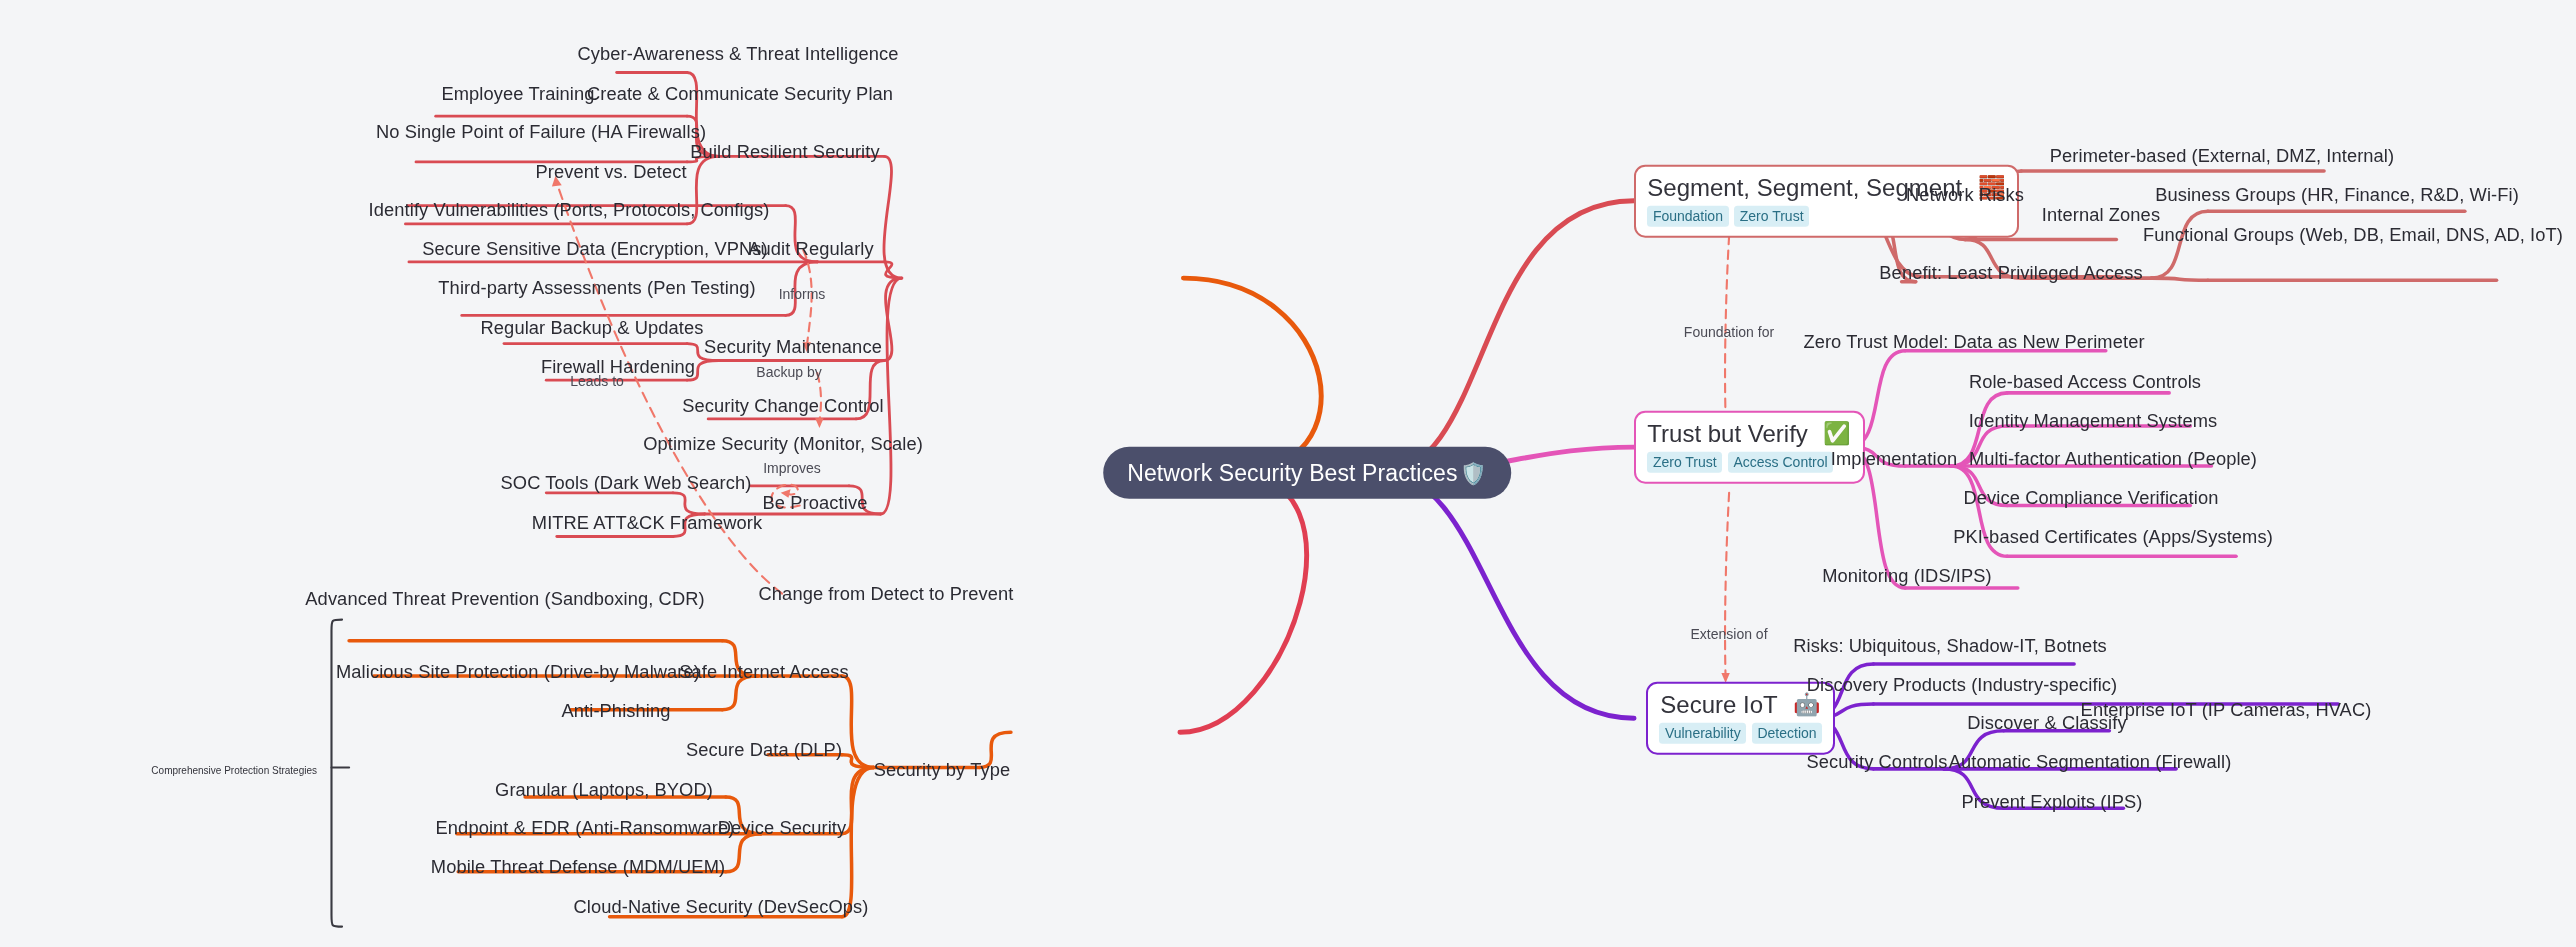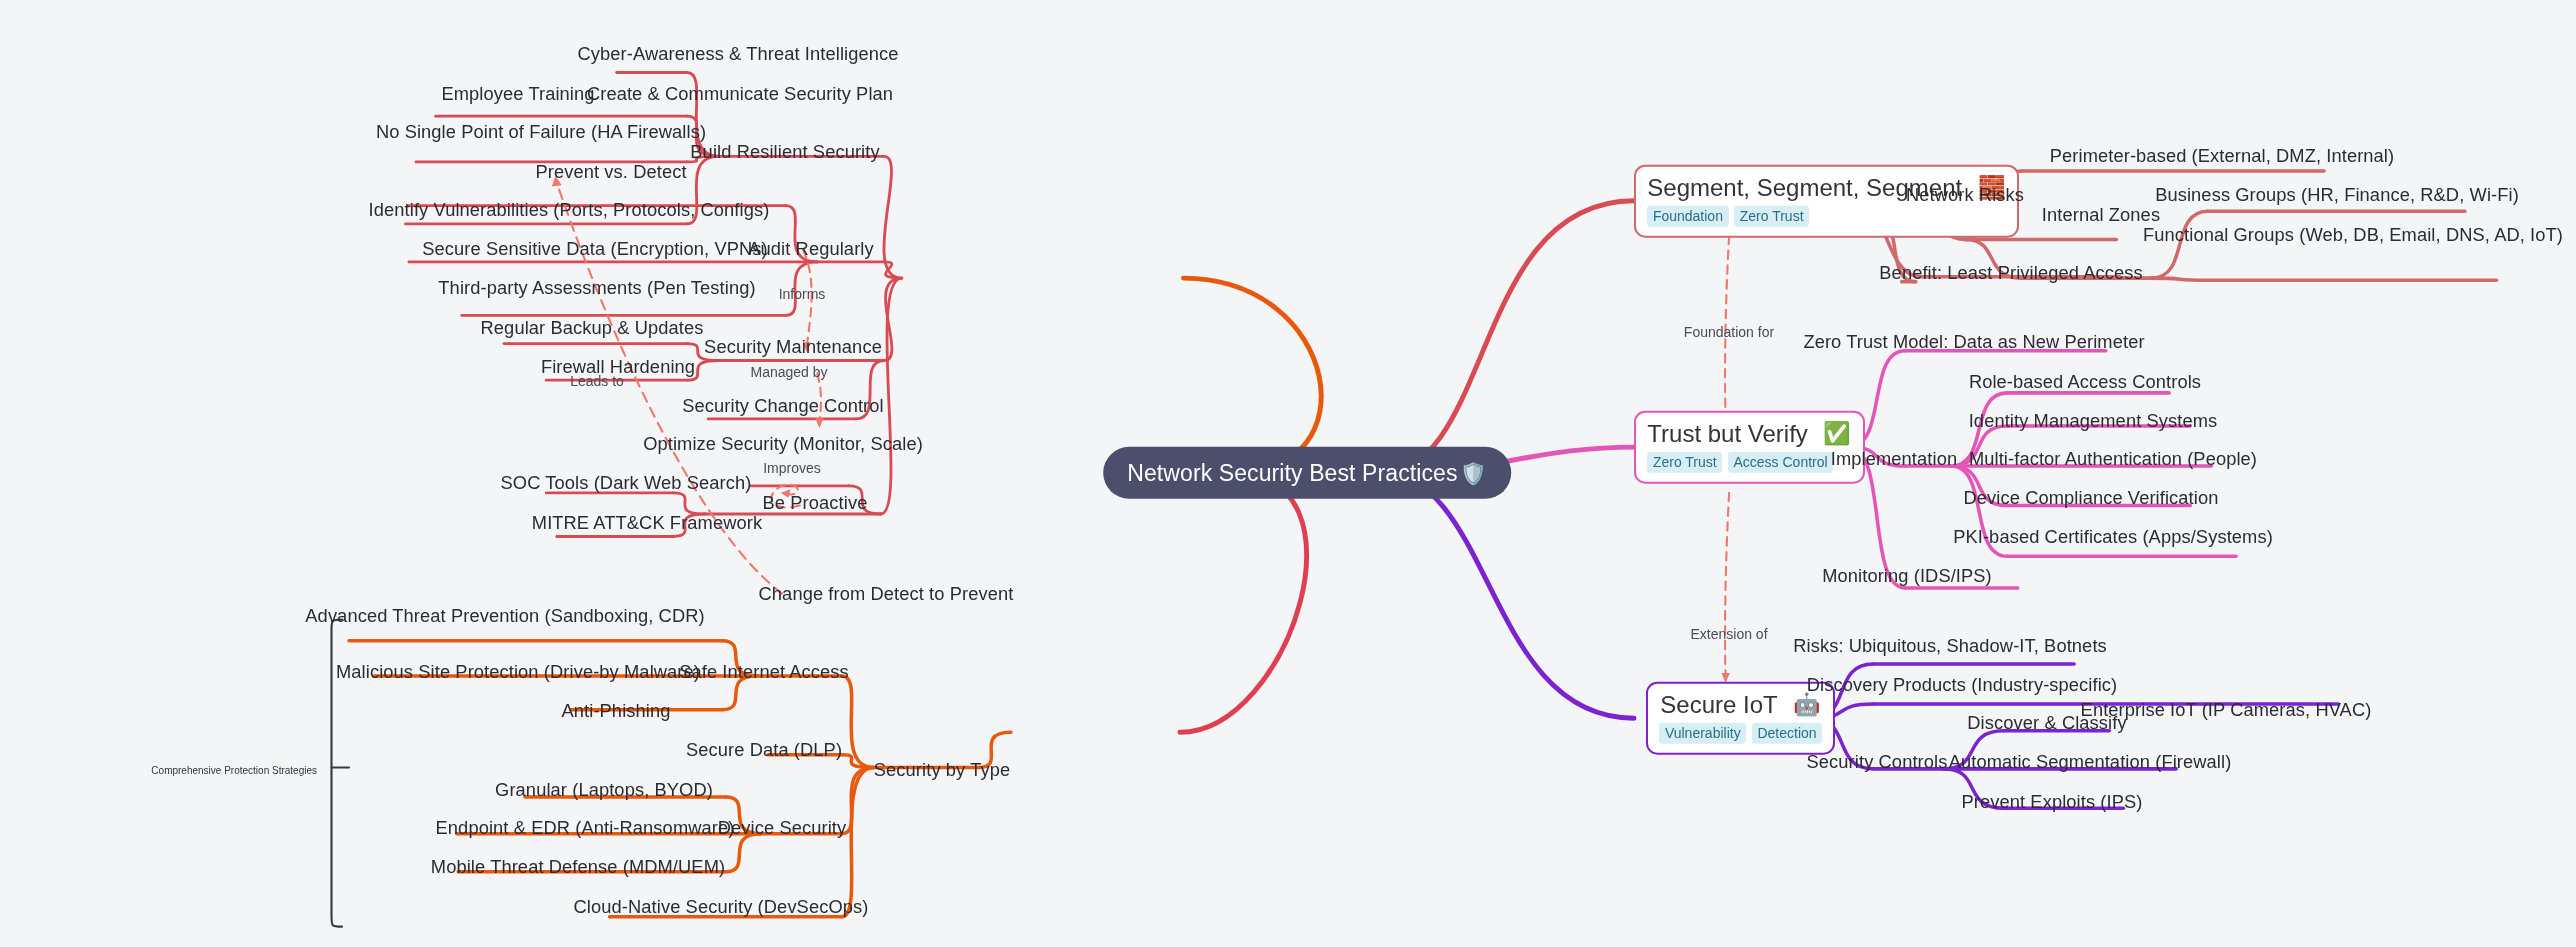--- a/index.html
+++ b/index.html
@@ -243,21 +243,21 @@
   <div class="node leaf center" style="left:592px;top:328px;">Regular Backup &amp; Updates</div>
   <div class="node leaf center" style="left:793px;top:347px;">Security Maintenance</div>
   <div class="node leaf center" style="left:618px;top:367px;">Firewall Hardening</div>
   <div class="node leaf center" style="left:783px;top:406px;">Security Change Control</div>
   <div class="node leaf center" style="left:783px;top:444px;">Optimize Security (Monitor, Scale)</div>
   <div class="node leaf center" style="left:626px;top:483px;">SOC Tools (Dark Web Search)</div>
   <div class="node leaf center" style="left:815px;top:503px;">Be Proactive</div>
   <div class="node leaf center" style="left:647px;top:523px;">MITRE ATT&amp;CK Framework</div>
   <div class="node leaf center" style="left:886px;top:594px;">Change from Detect to Prevent</div>
 
-  <div class="node leaf center" style="left:505px;top:616px;">Advanced Threat Prevention (Sandboxing, CDR)</div>
+  <div class="node leaf center" style="left:505px;top:599px;">Advanced Threat Prevention (Sandboxing, CDR)</div>
   <div class="node leaf center" style="left:518px;top:672px;">Malicious Site Protection (Drive-by Malware)</div>
   <div class="node leaf center" style="left:764px;top:672px;">Safe Internet Access</div>
   <div class="node leaf center" style="left:616px;top:711px;">Anti-Phishing</div>
   <div class="node leaf center" style="left:764px;top:750px;">Secure Data (DLP)</div>
   <div class="node leaf center" style="left:942px;top:770px;">Security by Type</div>
   <div class="node leaf center" style="left:604px;top:790px;">Granular (Laptops, BYOD)</div>
   <div class="node leaf center" style="left:585px;top:828px;">Endpoint &amp; EDR (Anti-Ransomware)</div>
   <div class="node leaf center" style="left:782px;top:828px;">Device Security</div>
   <div class="node leaf center" style="left:578px;top:867px;">Mobile Threat Defense (MDM/UEM)</div>
   <div class="node leaf center" style="left:721px;top:907px;">Cloud-Native Security (DevSecOps)</div>
@@ -282,20 +282,20 @@
 
   <div class="node leaf center" style="left:1950px;top:646px;">Risks: Ubiquitous, Shadow-IT, Botnets</div>
   <div class="node leaf center" style="left:1962px;top:685px;">Discovery Products (Industry-specific)</div>
   <div class="node leaf center" style="left:2226px;top:710px;">Enterprise IoT (IP Cameras, HVAC)</div>
   <div class="node leaf center" style="left:2047px;top:723px;">Discover &amp; Classify</div>
   <div class="node leaf center" style="left:1877px;top:762px;">Security Controls</div>
   <div class="node leaf center" style="left:2090px;top:762px;">Automatic Segmentation (Firewall)</div>
   <div class="node leaf center" style="left:2052px;top:802px;">Prevent Exploits (IPS)</div>
 
   <div class="rel-label" style="left:802px;top:294px;">Informs</div>
-  <div class="rel-label" style="left:789px;top:372px;">Managed by</div>
+  <div class="rel-label" style="left:789px;top:372px;">Backup by</div>
   <div class="rel-label" style="left:597px;top:381px;">Leads to</div>
   <div class="rel-label" style="left:792px;top:468px;">Improves</div>
   <div class="rel-label" style="left:1729px;top:332px;">Foundation for</div>
   <div class="rel-label" style="left:1729px;top:634px;">Extension of</div>
 
 </div>
 
 
 </body></html>

